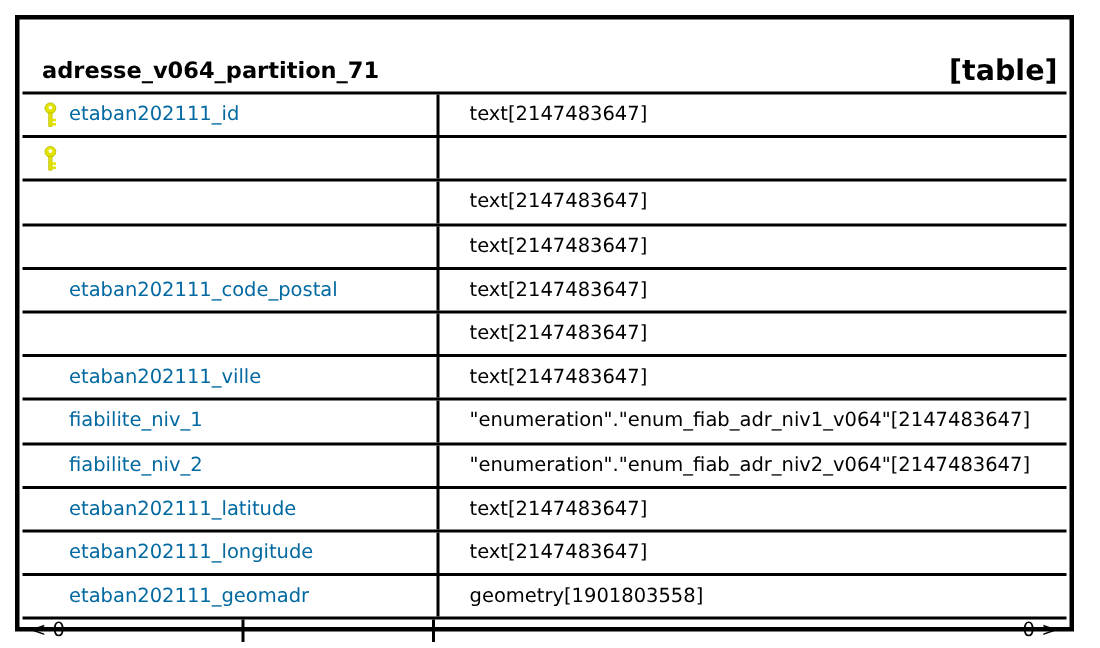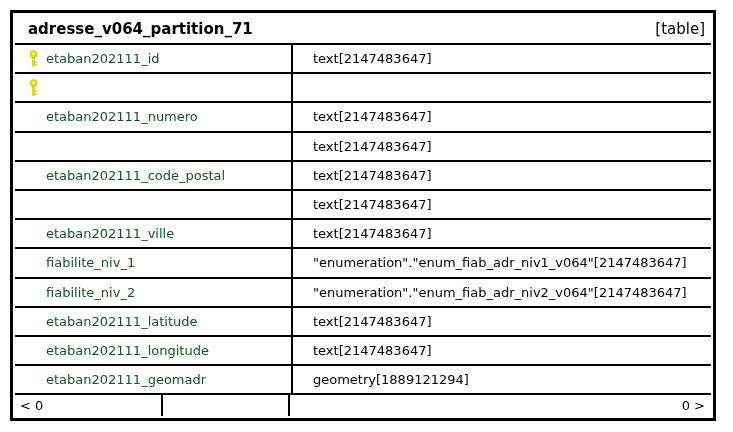--- a/index.html
+++ b/index.html
@@ -26,23 +26,24 @@
     flex-direction: column;
   }
   .hdr {
     flex: none;
     height: 30px;
     border-bottom: 2px solid #000000;
     display: flex;
     align-items: center;
     justify-content: space-between;
     padding: 0 6px 0 13px;
+    margin-top: 18px;
   }
   .title { font-size: 15px; font-weight: bold; color: #000000; letter-spacing: 0; }
-  .badge { font-size: 15px; color: #000000; }
+  .badge { font-size: 19px; color: #000000; font-weight: bold; }
   .rows { flex: none; display: flex; flex-direction: column; }
   .row {
     flex: none;
     height: 29.2px;
     display: flex;
     align-items: stretch;
     border-bottom: 2px solid #000000;
   }
   .cell-name {
     flex: none;
@@ -52,21 +53,21 @@
     padding-left: 14px;
     border-right: 2px solid #000000;
     overflow: hidden;
   }
   .key-slot {
     flex: none;
     width: 17px;
     display: flex;
     align-items: center;
   }
-  .name-text { font-size: 13px; color: #14532d; white-space: nowrap; }
+  .name-text { font-size: 13px; color: #0369a1; white-space: nowrap; }
   .cell-type {
     flex: 1;
     display: flex;
     align-items: center;
     padding-left: 20px;
     font-size: 13px;
     color: #000000;
     white-space: nowrap;
     overflow: hidden;
   }
@@ -143,21 +144,20 @@
     <div class="cell-name">
       <span class="key-slot">
         <svg class="key" width="10" height="17" viewBox="0 0 10 17" style="visibility: hidden;">
           <circle class="key-fill" cx="4.6" cy="4.2" r="3.6" fill="#e3e300" stroke="#bdbd00" stroke-width="0.6"></circle>
           <rect class="key-fill" x="3.5" y="7.2" width="2.2" height="9.2" fill="#e3e300" stroke="#bdbd00" stroke-width="0.5"></rect>
           <rect class="key-fill" x="5.7" y="11.2" width="2.6" height="1.7" fill="#e3e300"></rect>
           <rect class="key-fill" x="5.7" y="14.0" width="2.6" height="1.7" fill="#e3e300"></rect>
           <circle cx="4.6" cy="3.7" r="1.25" fill="#ffffff"></circle>
         </svg>
       </span>
-      <span class="name-text">etaban202111_numero</span>
     </div>
     <div class="cell-type">text[2147483647]</div>
   </div>
         <div class="row">
     <div class="cell-name">
       <span class="key-slot">
         <svg class="key" width="10" height="17" viewBox="0 0 10 17" style="visibility: hidden;">
           <circle class="key-fill" cx="4.6" cy="4.2" r="3.6" fill="#e3e300" stroke="#bdbd00" stroke-width="0.6"></circle>
           <rect class="key-fill" x="3.5" y="7.2" width="2.2" height="9.2" fill="#e3e300" stroke="#bdbd00" stroke-width="0.5"></rect>
           <rect class="key-fill" x="5.7" y="11.2" width="2.6" height="1.7" fill="#e3e300"></rect>
@@ -278,21 +278,21 @@
         <svg class="key" width="10" height="17" viewBox="0 0 10 17" style="visibility: hidden;">
           <circle class="key-fill" cx="4.6" cy="4.2" r="3.6" fill="#e3e300" stroke="#bdbd00" stroke-width="0.6"></circle>
           <rect class="key-fill" x="3.5" y="7.2" width="2.2" height="9.2" fill="#e3e300" stroke="#bdbd00" stroke-width="0.5"></rect>
           <rect class="key-fill" x="5.7" y="11.2" width="2.6" height="1.7" fill="#e3e300"></rect>
           <rect class="key-fill" x="5.7" y="14.0" width="2.6" height="1.7" fill="#e3e300"></rect>
           <circle cx="4.6" cy="3.7" r="1.25" fill="#ffffff"></circle>
         </svg>
       </span>
       <span class="name-text">etaban202111_geomadr</span>
     </div>
-    <div class="cell-type">geometry[1889121294]</div>
+    <div class="cell-type">geometry[1901803558]</div>
   </div>
       </div>
 
     <div class="ftr">
       <div class="ftr-left">&lt; 0</div>
       <div class="ftr-mid"></div>
       <div class="ftr-right">0 &gt;</div>
     </div>
 
   </div>

